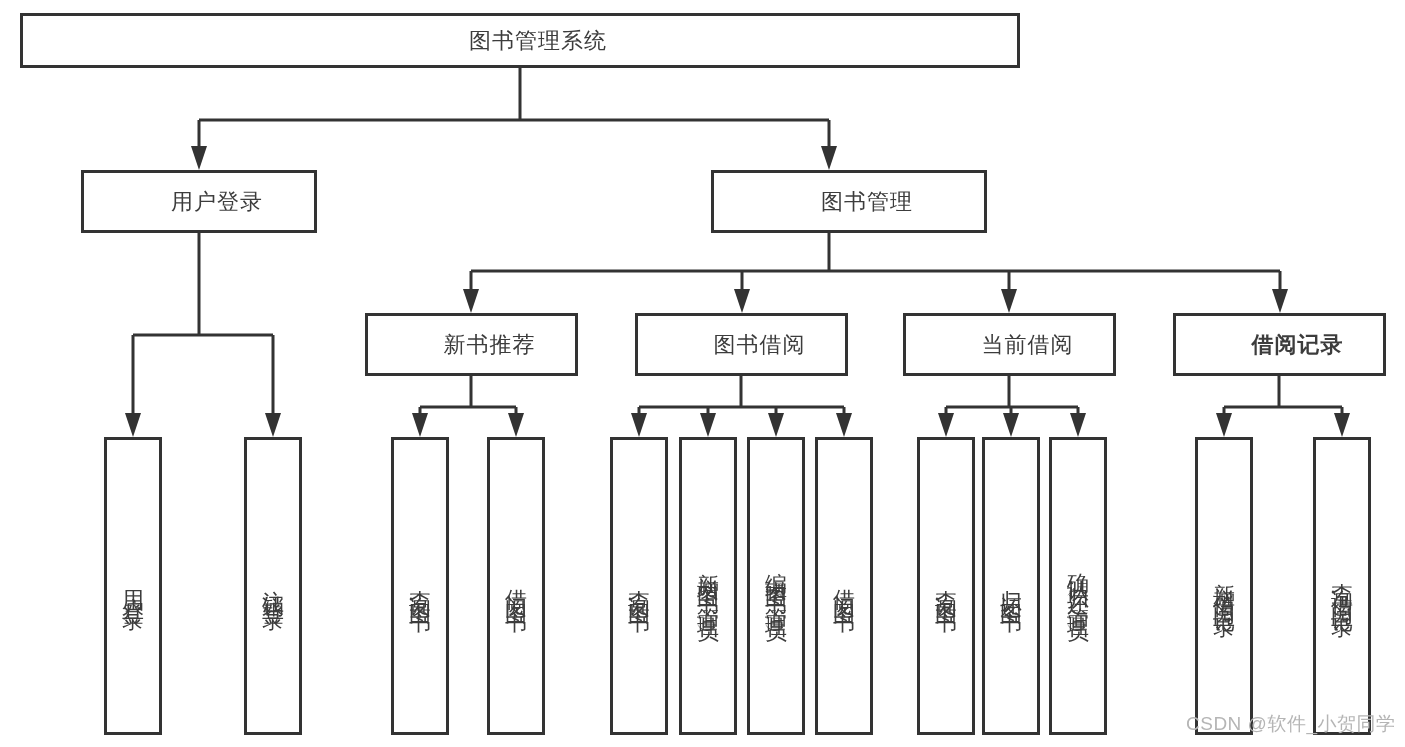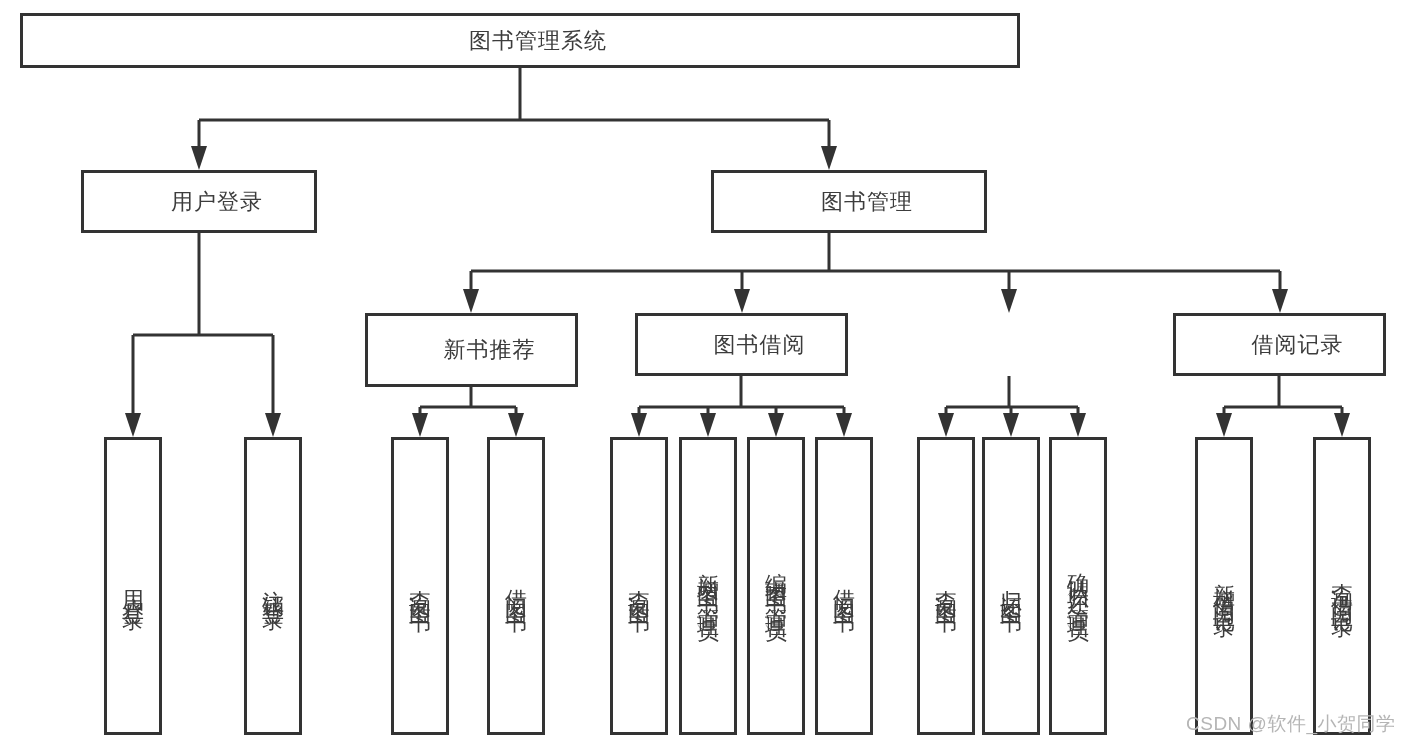--- a/index.html
+++ b/index.html
@@ -98,27 +98,30 @@
     <span>图书管理系统</span>
   </div>
 
   <div class="box" style="left:81px;top:170px;width:236px;height:63px;">
     <span>用户登录</span>
   </div>
   <div class="box" style="left:711px;top:170px;width:276px;height:63px;">
     <span>图书管理</span>
   </div>
 
-  <div class="box" style="left:365px;top:313px;width:213px;height:74px;">
+  <div class="box" style="left:365px;top:313px;width:213px;height:63px;">
     <span>新书推荐</span>
   </div>
   <div class="box" style="left:635px;top:313px;width:213px;height:63px;text-align:right;">
     <span>图书借阅</span>
   </div>
-  <div class="box" style="left:1173px;top:313px;width:213px;height:63px;">
+  <div class="box" style="left:903px;top:313px;width:213px;height:63px;">
+    <span>当前借阅</span>
+  </div>
+  <div class="box" style="left:1173px;top:313px;width:213px;height:63px;font-weight:bold;">
     <span>借阅记录</span>
   </div>
 
   <div class="vbox" style="left:104px;">
     <span class="vtext">用户登录</span>
   </div>
   <div class="vbox" style="left:244px;">
     <span class="vtext">注销登录</span>
   </div>
   <div class="vbox" style="left:391px;">

